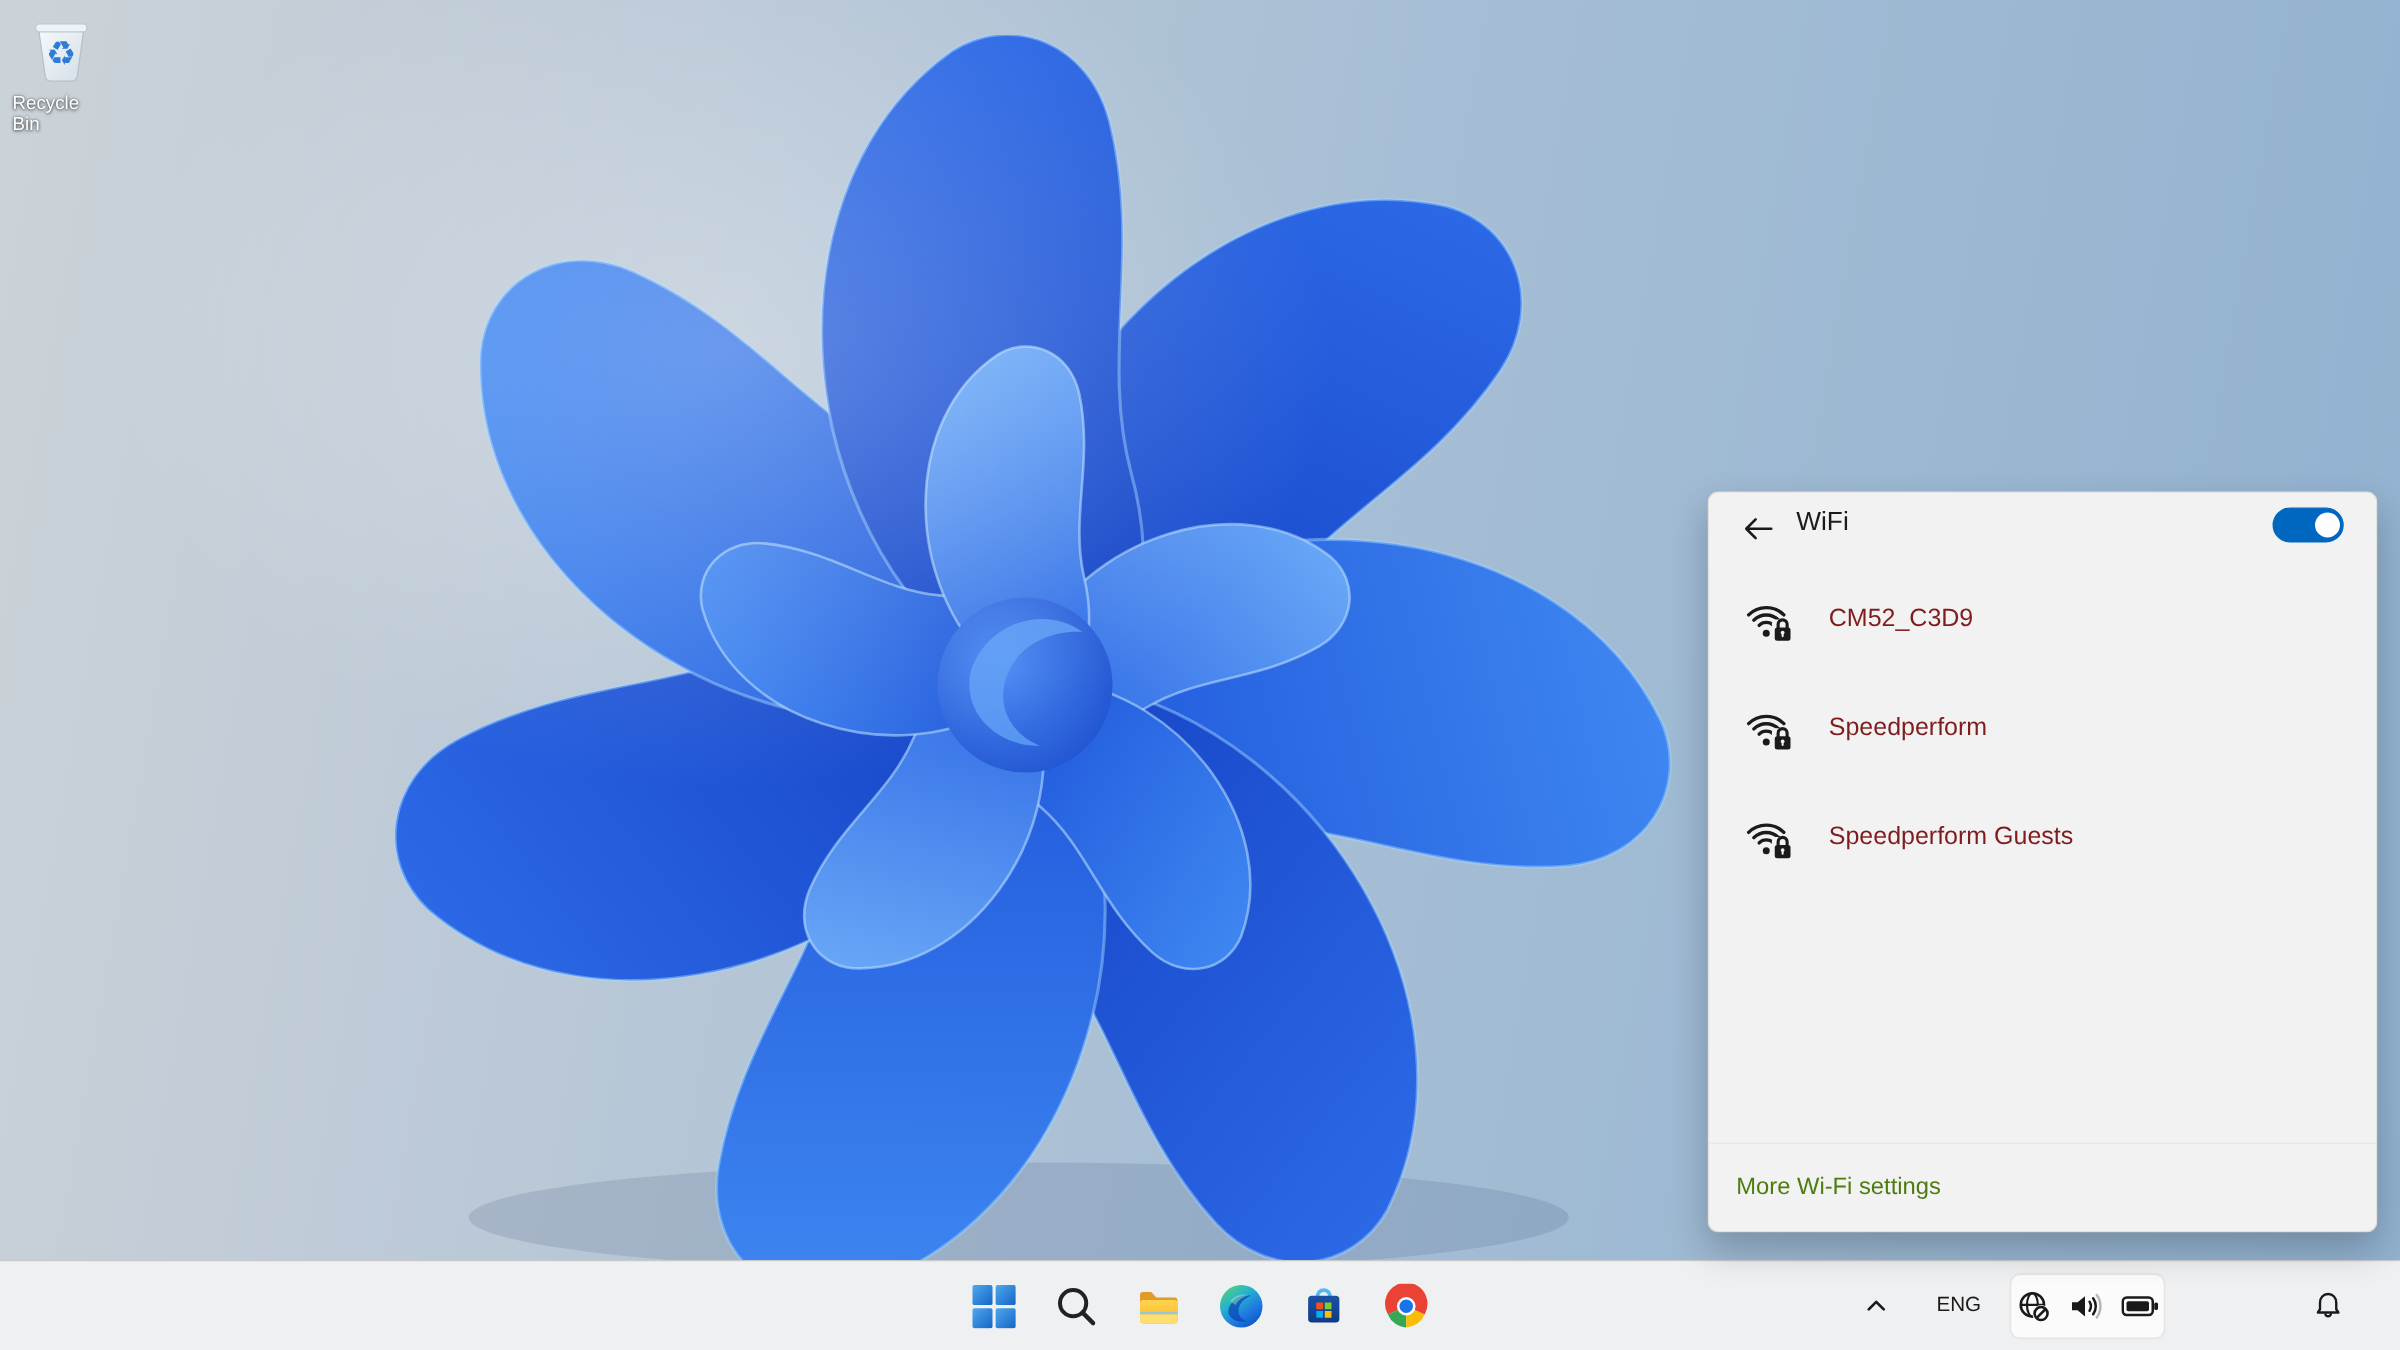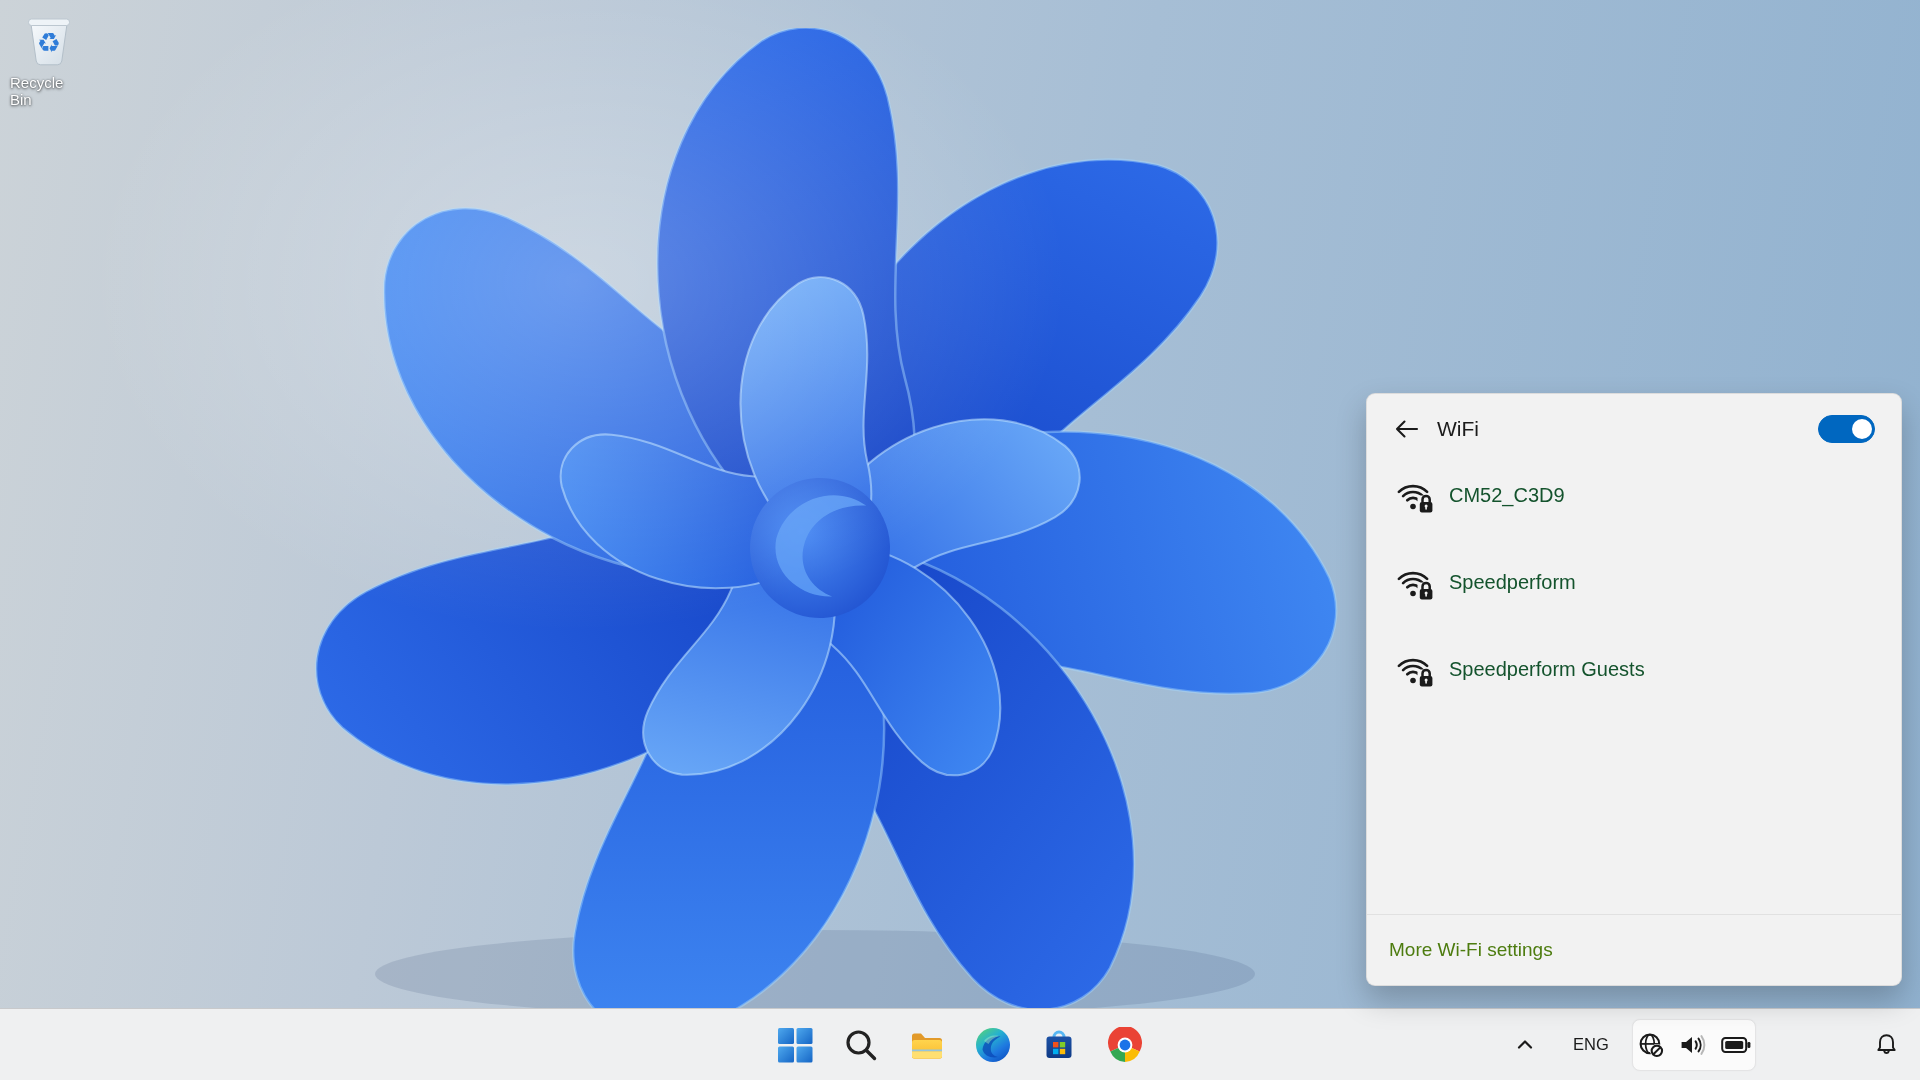--- a/index.html
+++ b/index.html
@@ -14,47 +14,47 @@
   
   .desktop-icon { position:absolute; left:10px; top:8px; width:78px;
     display:flex; flex-direction:column; align-items:center; cursor:default; }
   .desktop-icon .label { margin-top:2px; font-size:15px; color:#fff;
     text-shadow:0 1px 3px rgba(0,0,0,.65), 0 0 2px rgba(0,0,0,.4); }
 
   
   .wifi-panel { position:absolute; left:1366px; top:393px; width:536px; height:593px;
     background:#f2f2f2; border:1px solid rgba(0,0,0,.09); border-radius:9px;
     box-shadow:0 14px 30px rgba(0,0,0,.22); z-index:5; }
-  .wifi-header { display:flex; align-items:center; padding:12px 24px 0 20px; height:58px; }
+  .wifi-header { display:flex; padding:12px 24px 0 20px; height:58px; }
   .back-btn { width:38px; height:34px; border:none; background:transparent; border-radius:5px;
     display:grid; place-items:center; cursor:pointer; }
   .wifi-title { margin-left:12px; font-size:21px; color:#1b1b1b; }
   .spacer { flex:1; }
   .toggle { position:relative; width:57px; height:28px; border-radius:14px;
     background:#0067c0; border:1px solid #0067c0; cursor:pointer; margin-right:2px; }
   .toggle .knob { position:absolute; top:3px; left:33px; width:20px; height:20px;
     border-radius:50%; background:#ffffff; }
   .network-list { }
   .network-row { height:87px; display:flex; align-items:center; padding-left:26px;
     cursor:pointer; }
   .network-row .net-icon { flex:0 0 auto; }
-  .network-row .net-name { margin-left:10px; font-size:20px; color:#14532d; }
+  .network-row .net-name { margin-left:24px; font-size:20px; color:#7f1d1d; }
   .wifi-footer { position:absolute; left:0; right:0; bottom:0; height:71px;
     border-top:1px solid #e1e1e1; display:flex; align-items:center; padding-left:22px;
     font-size:19px; color:#4d7c0f; cursor:pointer; border-radius:0 0 9px 9px; }
 
   
   .taskbar { position:absolute; left:0; right:0; bottom:0; height:72px;
     background:#eff0f1; border-top:1px solid #c8c9cb; z-index:4; }
   .tb-center { position:absolute; left:50%; top:0; height:100%; transform:translateX(-50%);
     display:flex; align-items:center; gap:10px; }
   .tb-btn { width:56px; height:56px; border:none; background:transparent; border-radius:7px;
     display:grid; place-items:center; cursor:pointer; }
   .tb-right { position:absolute; right:0; top:0; height:100%;
-    display:flex; align-items:center; padding-right:16px; }
+    display:flex; align-items:center; padding-right:40px; }
   .chev-btn { width:34px; height:46px; border:none; background:transparent; border-radius:6px;
     display:grid; place-items:center; cursor:pointer; }
   .lang-btn { margin-left:26px; min-width:46px; height:46px; border:none; background:transparent;
     border-radius:6px; font-size:16.5px; color:#1b1b1b; cursor:pointer;
     font-family:"Liberation Sans", sans-serif; }
   .qs-group { margin-left:18px; width:124px; height:52px; background:#fbfbfb;
     border:1px solid #e4e4e5; border-radius:8px; display:flex; align-items:center;
     justify-content:center; gap:15px; cursor:pointer; box-shadow:0 0 2px rgba(0,0,0,.04); }
   .bell-btn { margin-left:112px; width:36px; height:46px; border:none; background:transparent;
     border-radius:6px; display:grid; place-items:center; cursor:pointer; }

